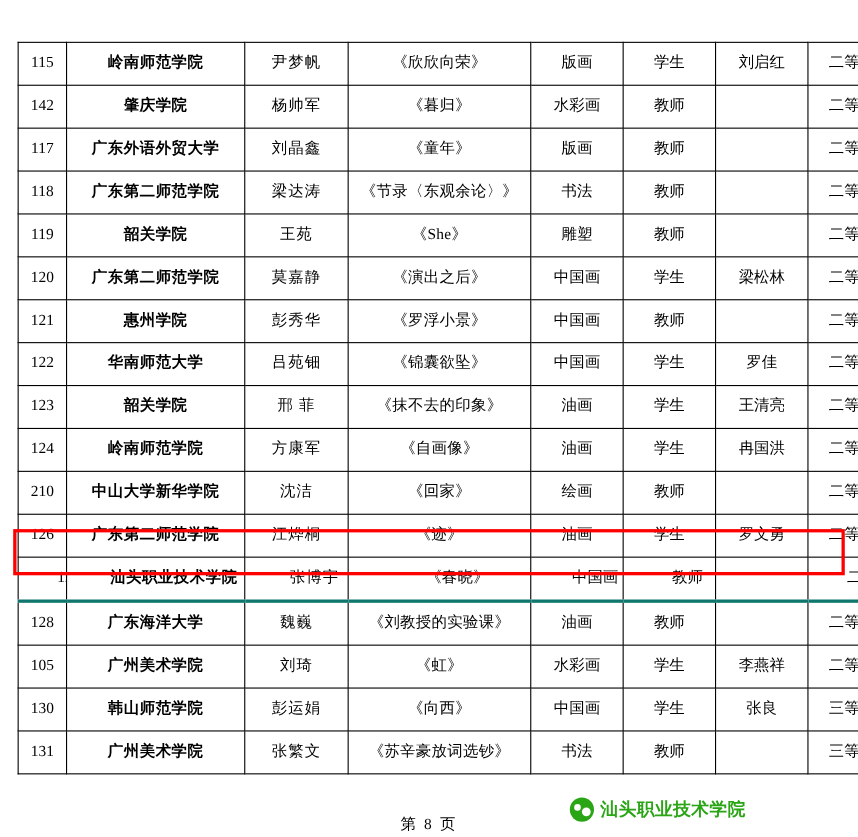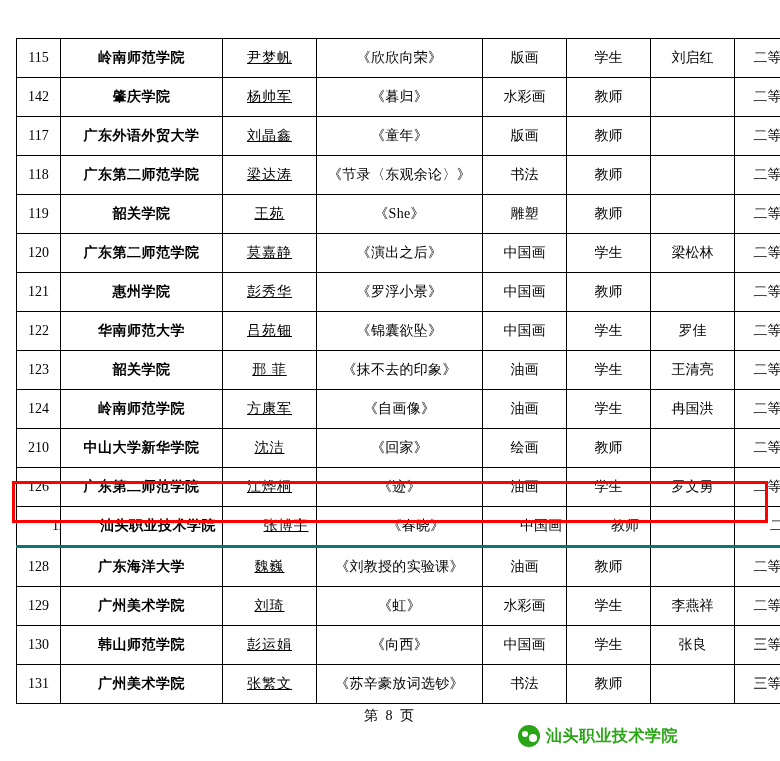--- a/index.html
+++ b/index.html
@@ -48,21 +48,21 @@
   col.c-school  { width: 162px; }
   col.c-author  { width: 94px; }
   col.c-title   { width: 166px; }
   col.c-cat     { width: 84px; }
   col.c-ident   { width: 84px; }
   col.c-teacher { width: 84px; }
   col.c-award   { width: 80px; }
 
   td.cell-no { font-size: 13px; }
   td.cell-school { letter-spacing: 0.5px; font-weight: bold; }
-  td.cell-author { letter-spacing: 1px; text-decoration: underline; }
+  td.cell-author { letter-spacing: 1px; }
   td.cell-title { letter-spacing: 0.3px; margin-left: 35px; }
 
   tr.highlight-row td {
     border-top: 1px solid #000;
     border-bottom: 3px solid #0f766e;
     padding-left: 35px;
   }
 
   .highlight-box {
     position: absolute;
@@ -79,20 +79,21 @@
     position: absolute;
     left: 0;
     top: 707px;
     width: 780px;
     text-align: center;
     font-size: 14px;
     letter-spacing: 2px;
   }
   .page-footer .pnum {
     display: inline-block;
+    margin-top: 34px;
   }
 
   .brand {
     position: absolute;
     right: 18px;
     bottom: 14px;
     display: flex;
     align-items: center;
     gap: 6px;
   }
@@ -285,21 +286,21 @@
           <td class="cell-no">128</td>
           <td class="cell-school">广东海洋大学</td>
           <td class="cell-author">魏巍</td>
           <td class="cell-title">《刘教授的实验课》</td>
           <td class="cell-cat">油画</td>
           <td class="cell-ident">教师</td>
           <td class="cell-teacher"></td>
           <td class="cell-award">二等奖</td>
         </tr>
         <tr>
-          <td class="cell-no">129</td>
+          <td class="cell-no">105</td>
           <td class="cell-school">广州美术学院</td>
           <td class="cell-author">刘琦</td>
           <td class="cell-title">《虹》</td>
           <td class="cell-cat">水彩画</td>
           <td class="cell-ident">学生</td>
           <td class="cell-teacher">李燕祥</td>
           <td class="cell-award">二等奖</td>
         </tr>
         <tr>
           <td class="cell-no">130</td>

